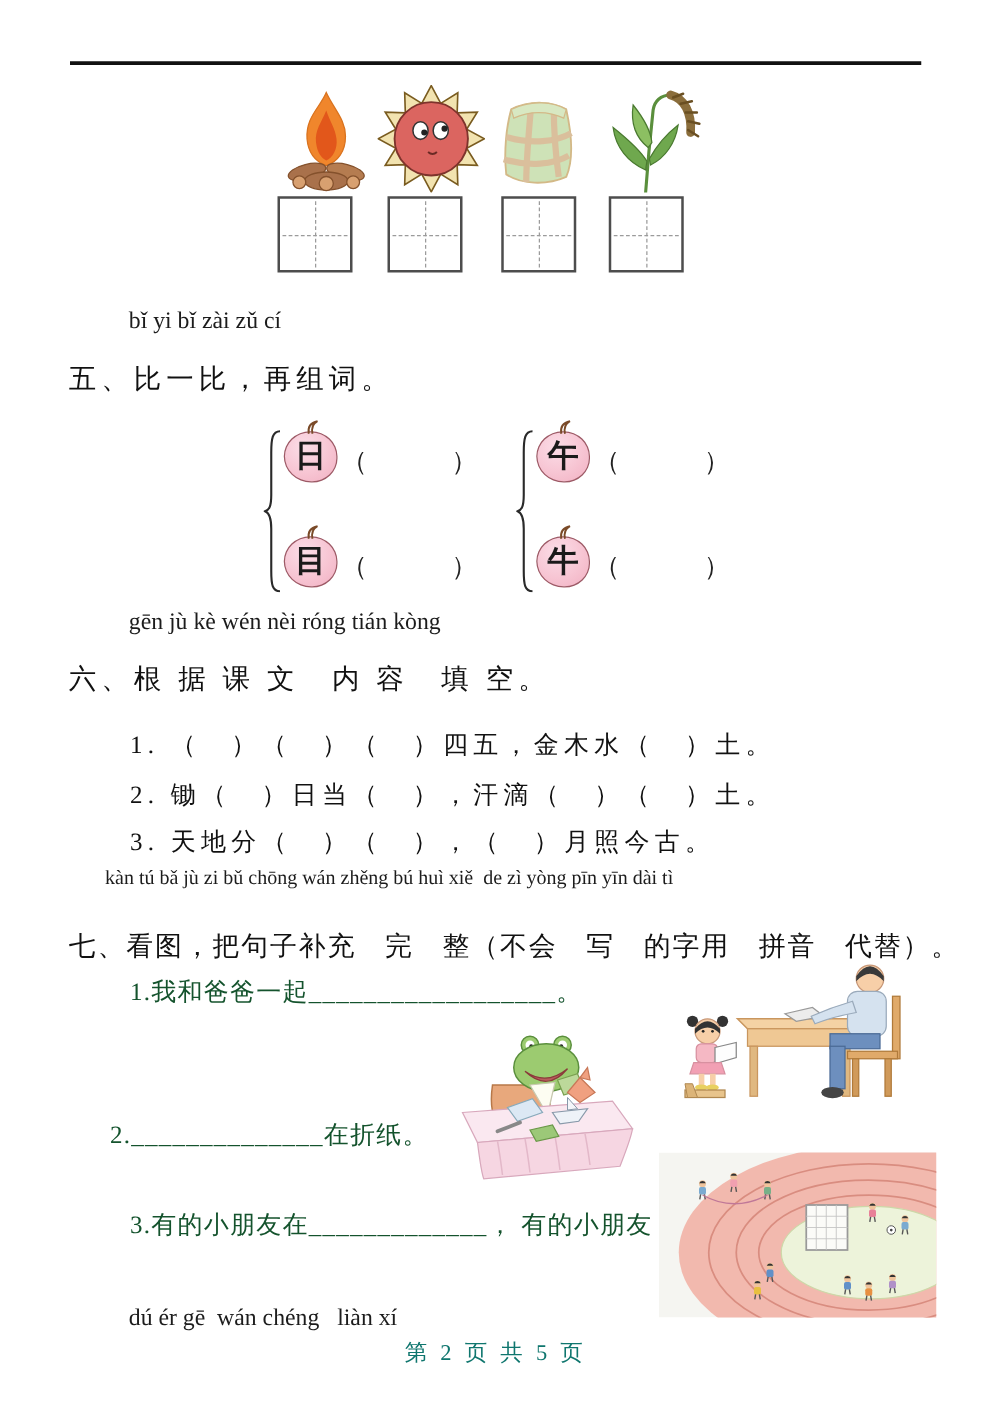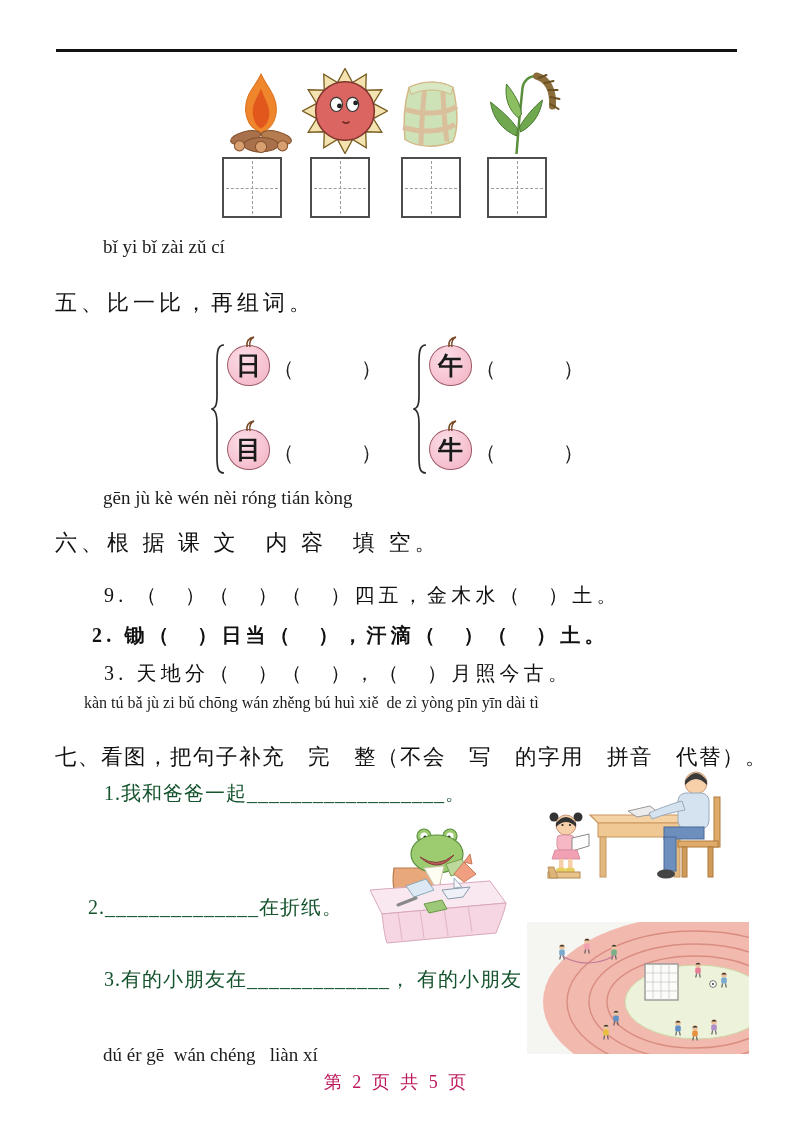--- a/index.html
+++ b/index.html
@@ -16,21 +16,21 @@
          background:radial-gradient(circle at 38% 30%,#fbdde7 0%,#f7c5d3 55%,#f1b0c2 100%);
          border:1.7px solid #9d5a66;display:flex;align-items:center;justify-content:center;box-sizing:border-box;}
   .peach .pchar{font-size:25px;font-weight:600;color:#1a1a1a;line-height:1;}
   .peach svg{position:absolute;top:-10px;left:16px;}
   .blankparen{position:absolute;font-size:21px;letter-spacing:1px;color:#222;white-space:pre;}
   
   .pinyin{position:absolute;font-size:19px;color:#1c1c1c;white-space:pre;}
   .heading{position:absolute;font-size:22px;letter-spacing:4px;color:#111;white-space:pre;}
   .qline{position:absolute;font-size:20px;letter-spacing:4.2px;color:#111;white-space:pre;}
   .sline{position:absolute;font-size:20px;letter-spacing:1px;color:#14532d;white-space:pre;}
-  .footer{position:absolute;left:0;width:100%;text-align:center;font-size:18px;letter-spacing:3px;color:#be185d;}
+  .footer{position:absolute;left:0;width:100%;text-align:center;font-size:18px;letter-spacing:3px;color:#0f766e;}
   svg{display:block;}
 </style>
 </head>
 <body>
 
 <div id="page">
 
   <div class="abs rule" style="left:56px;top:49px;width:681px;"></div>
 
   <div class="abs" style="left:225px;top:72px;">
@@ -90,21 +90,21 @@
     </div>
   <div class="wgrid" style="left:401px;top:157px;">
       <div class="vdash"></div>
       <div class="hdash"></div>
     </div>
   <div class="wgrid" style="left:487px;top:157px;">
       <div class="vdash"></div>
       <div class="hdash"></div>
     </div>
 
-  <div class="pinyin" style="left:103px;top:236px;">bǐ yi bǐ zài zǔ cí</div>
+  <div class="pinyin" style="left:103px;top:246px;">bǐ yi bǐ zài zǔ cí</div>
   <div class="heading" style="left:55px;top:288px;">五、比一比，再组词。</div>
 
   <div class="abs" style="left:211px;top:342px;width:170px;height:140px;">
     <svg class="abs" style="left:0;top:2px;" width="14" height="130" viewBox="0 0 14 130">
       <path d="M13 1 C7 1 6 7 6 18 L6 52 C6 62 4 64 1 65 C4 66 6 69 6 79 L6 113 C6 124 7 129 13 129" fill="none" stroke="#2a2a2a" stroke-width="1.7"></path>
     </svg>
     <div class="peach" style="left:16px;top:3px;">
       <svg width="13" height="12" viewBox="0 0 13 12">
           <path d="M3 11 C2 5 5 2 10 1 C6 3 5 6 6 11" fill="none" stroke="#7a4a28" stroke-width="1.5"></path>
         </svg>
@@ -135,22 +135,22 @@
       <svg width="13" height="12" viewBox="0 0 13 12">
           <path d="M3 11 C2 5 5 2 10 1 C6 3 5 6 6 11" fill="none" stroke="#7a4a28" stroke-width="1.5"></path>
         </svg>
       <span class="pchar">牛</span>
     </div>
     <div class="blankparen" style="left:62px;top:97px;">（　　　）</div>
   </div>
 
   <div class="pinyin" style="left:103px;top:487px;text-align:center;">gēn jù kè wén nèi róng tián kòng</div>
   <div class="heading" style="left:55px;top:528px;">六、根 据 课 文　内 容　填 空。</div>
-  <div class="qline" style="left:104px;top:582px;">9. （　）（　）（　）四五，金木水（　）土。</div>
-  <div class="qline" style="left:92px;top:622px;font-weight:bold;">2. 锄（　）日当（　），汗滴（　）（　）土。</div>
+  <div class="qline" style="left:104px;top:582px;">1. （　）（　）（　）四五，金木水（　）土。</div>
+  <div class="qline" style="left:104px;top:622px;">2. 锄（　）日当（　），汗滴（　）（　）土。</div>
   <div class="qline" style="left:104px;top:660px;">3. 天地分（　）（　），（　）月照今古。</div>
 
   <div class="pinyin" style="left:84px;top:694px;font-size:16px;">kàn tú bǎ jù zi bǔ chōng wán zhěng bú huì xiě  de zì yòng pīn yīn dài tì</div>
   <div class="heading" style="left:55px;top:742px;font-size:21.5px;letter-spacing:1.5px;">七、看图，把句子补充　完　整（不会　写　的字用　拼音　代替）。</div>
 
   <div class="sline" style="left:104px;top:780px;">1.我和爸爸一起__________________。</div>
   <div class="sline" style="left:88px;top:858px;margin-top:36px;">2.______________在折纸。</div>
   <div class="sline" style="left:104px;top:966px;">3.有的小朋友在_____________， 有的小朋友</div>
 
   <div class="abs" style="left:528px;top:755px;">

